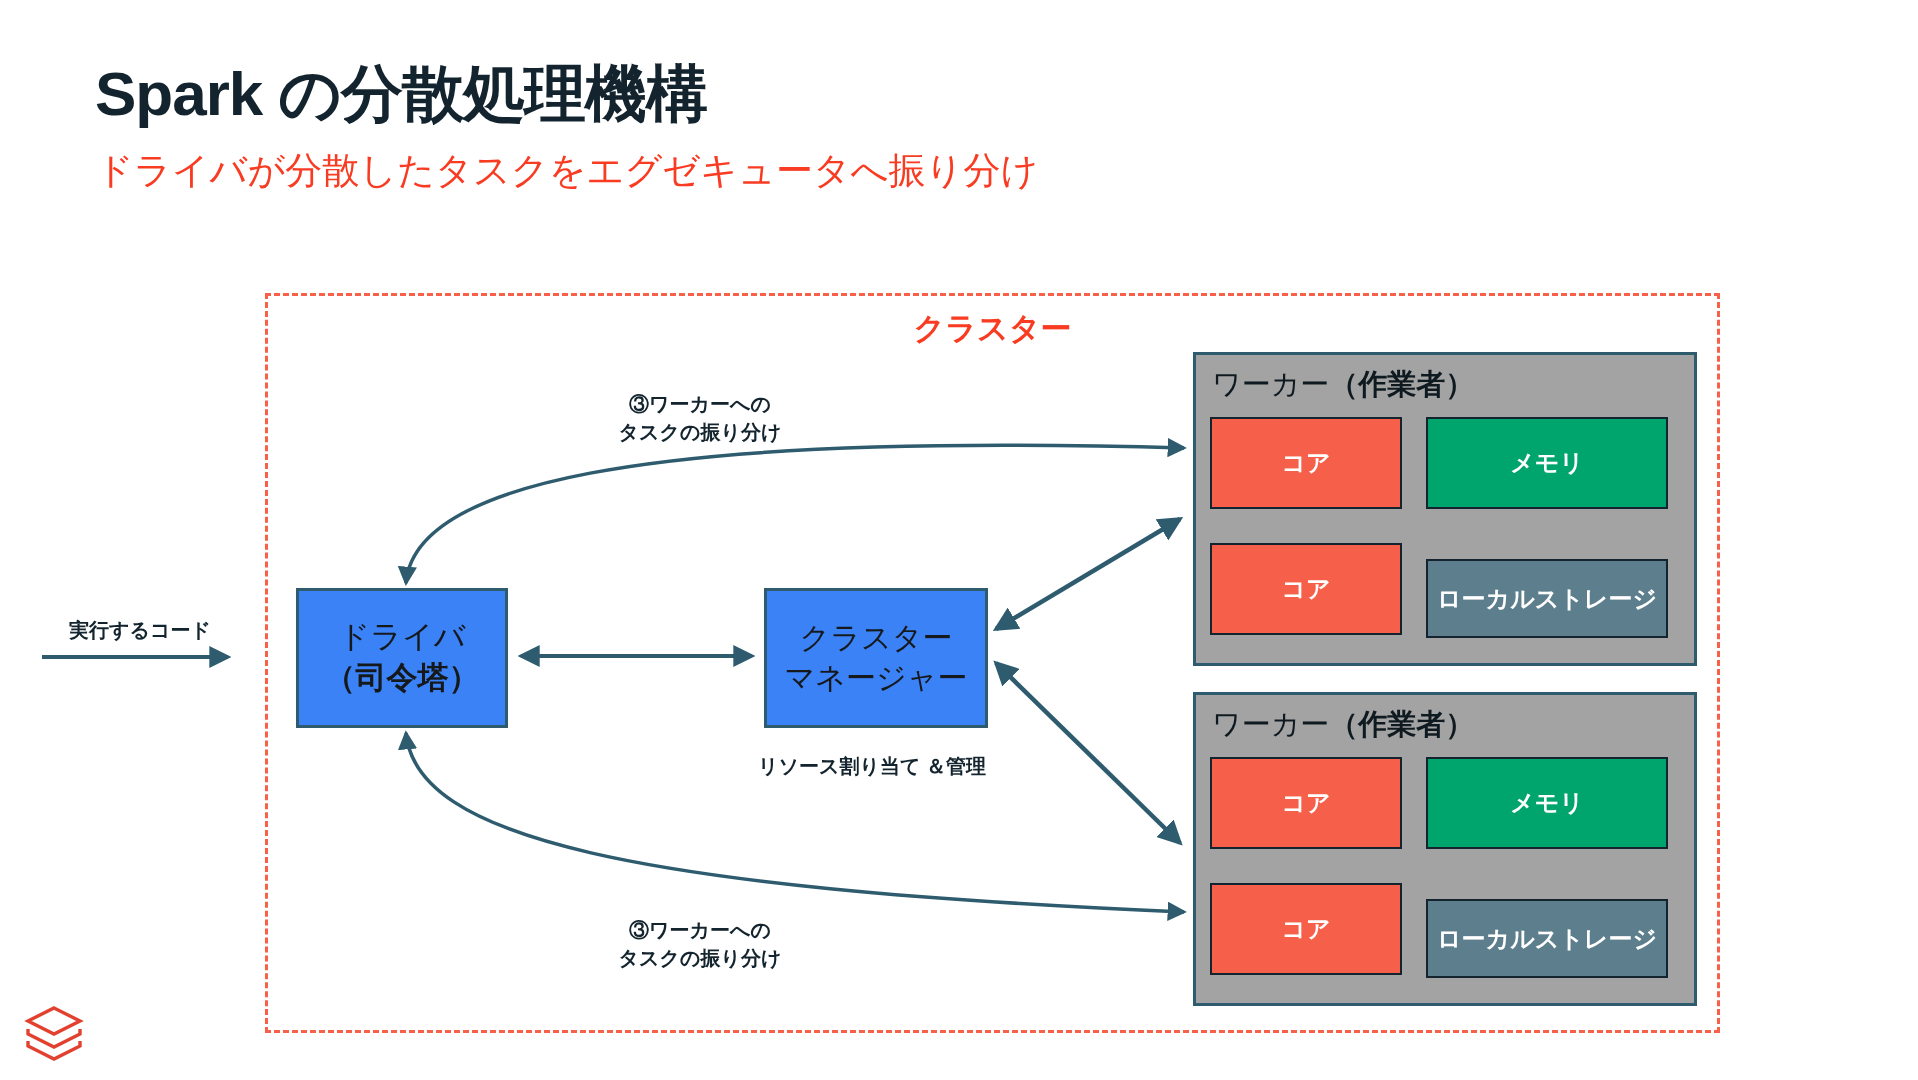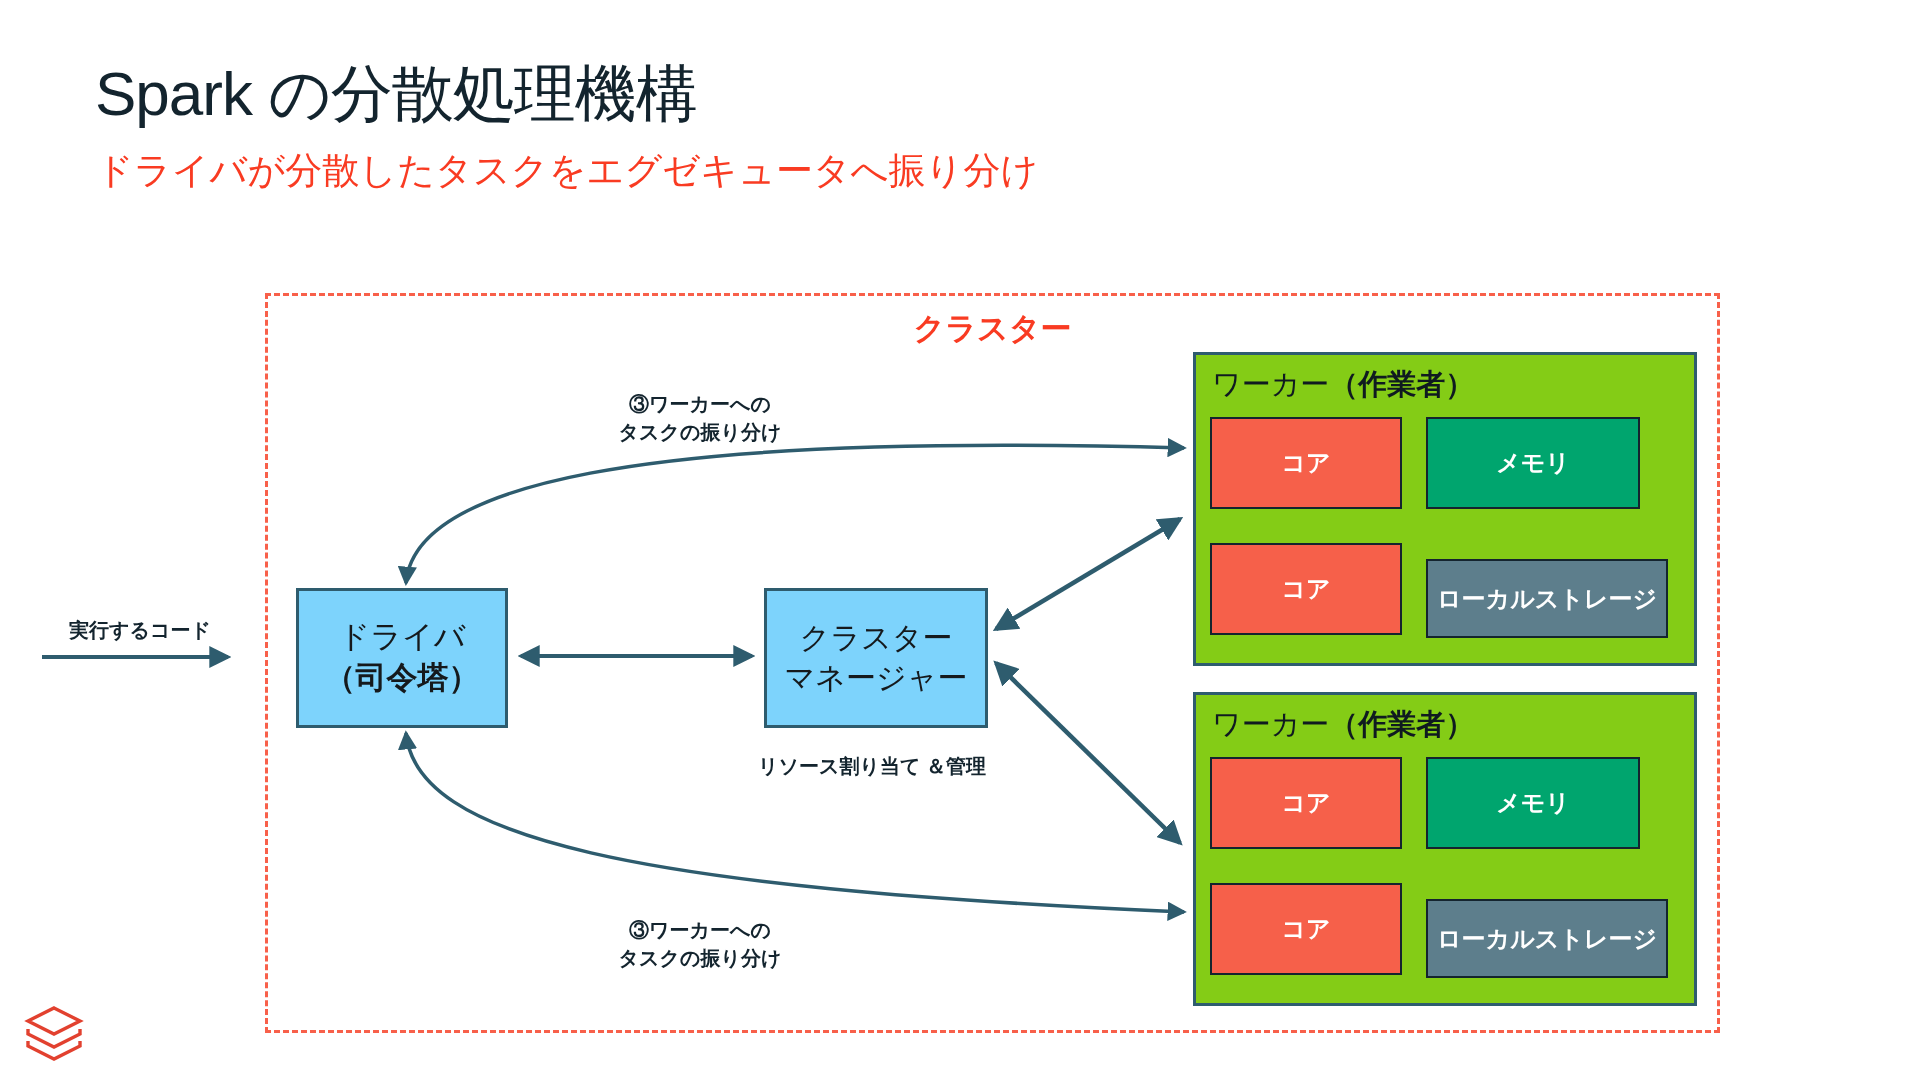--- a/index.html
+++ b/index.html
@@ -9,21 +9,21 @@
     width: 1918px;
     height: 1080px;
     background: #ffffff;
     font-family: "Liberation Sans", sans-serif;
     overflow: hidden;
   }
   .abs { position: absolute; }
 
   .title {
     left: 95px; top: 52px;
-    font-size: 62px; font-weight: 400;
+    font-size: 62px; font-weight: 700;
     color: #13242E; letter-spacing: -1px;
   }
   .subtitle {
     left: 96px; top: 146px;
     font-size: 37px; font-weight: 400;
     color: #F93B22;
   }
 
   .cluster-box {
     left: 265px; top: 293px;
@@ -31,52 +31,52 @@
     border: 3px dashed #F8604A;
   }
   .cluster-label {
     left: 265px; top: 308px; width: 1455px;
     text-align: center;
     font-size: 31px; font-weight: 700;
     color: #F93B22;
   }
 
   .node-box {
-    background: #7dd3fc;
+    background: #3b82f6;
     border: 3px solid #2E5C6E;
     display: flex; flex-direction: column;
     align-items: center; justify-content: center;
     text-align: center;
     color: #15191C;
     line-height: 1.32;
   }
   .driver-box { left: 296px; top: 588px; width: 212px; height: 140px; font-size: 31px; }
   .driver-box .l2 { font-weight: 700; }
   .manager-box { left: 764px; top: 588px; width: 224px; height: 140px; font-size: 30px; }
 
   .worker-box {
     left: 1193px; width: 504px; height: 314px;
-    background: #84cc16;
+    background: #a3a3a3;
     border: 3px solid #2E5C6E;
   }
   .worker-1 { top: 352px; }
   .worker-2 { top: 692px; }
   .worker-title {
     position: absolute; left: 16px; top: 10px;
     font-size: 29px; color: #0F1A20;
   }
   .worker-title .bold { font-weight: 800; }
   .cell {
     position: absolute;
     display: flex; align-items: center; justify-content: center;
     color: #ffffff; font-weight: 700; font-size: 24px;
     border: 2px solid #14242E;
   }
   .cell-0 { left: 14px;  top: 62px;  width: 192px; height: 92px; }
-  .cell-1 { left: 230px; top: 62px;  width: 214px; height: 92px; }
+  .cell-1 { left: 230px; top: 62px;  width: 242px; height: 92px; }
   .cell-2 { left: 14px;  top: 188px; width: 192px; height: 92px; }
   .cell-3 { left: 230px; top: 204px; width: 242px; height: 79px; }
 
   .ann {
     color: #13242E; font-weight: 700;
     font-size: 20px; line-height: 1.4;
     text-align: center;
   }
   .exec-label { left: 30px; top: 616px; width: 220px; }
   .step1 { left: 518px; top: 580px; width: 252px; }

